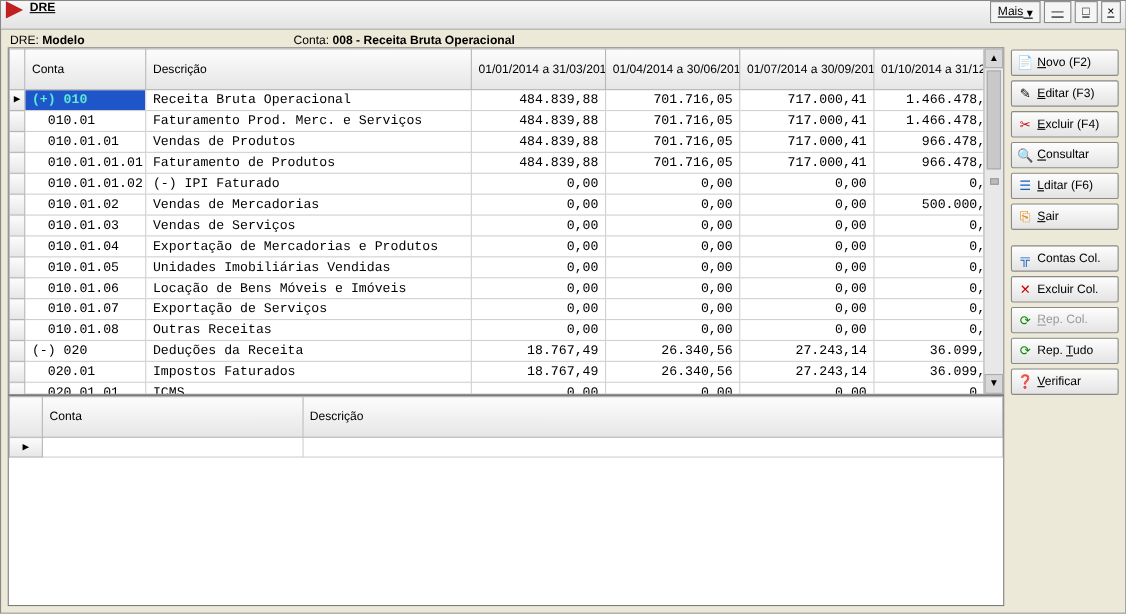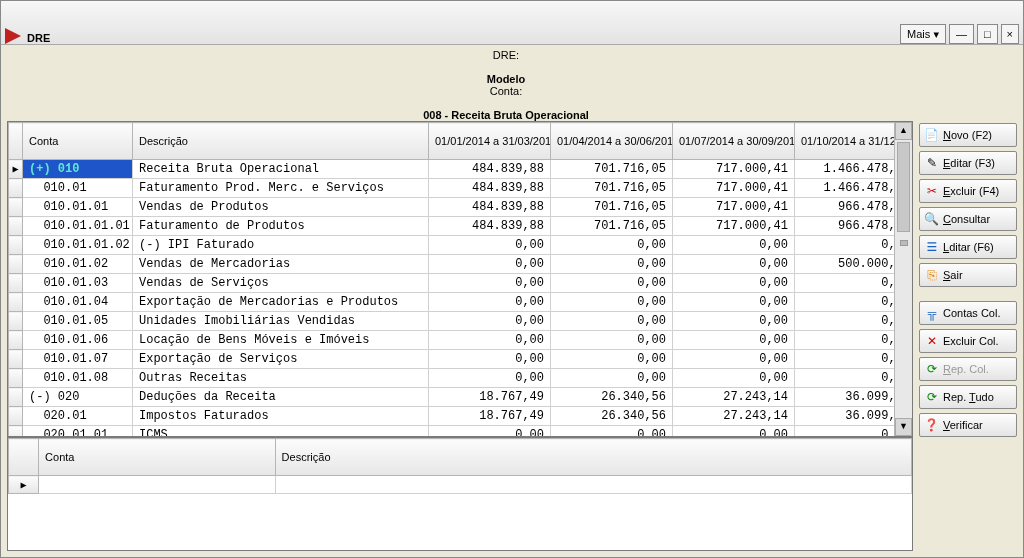--- a/index.html
+++ b/index.html
@@ -1,24 +1,24 @@
 <!DOCTYPE html>
 <html><head>
 <meta charset="utf-8">
 <style>
   * { box-sizing: border-box; margin: 0; padding: 0; }
   body { font-family: Tahoma, Arial, sans-serif; font-size: 11px; background: #fff; color: #000; }
   .window { width: 1024px; height: 558px; border: 1px solid #888; background: #ece9d8; display: flex; flex-direction: column; }
-  .titlebar { height: 44px; background: linear-gradient(#f7f7f7,#e3e3e3); display: flex; align-items: flex-end; padding: 0 4px; border-bottom: 1px solid #aaa; }
+  .titlebar { height: 26px; background: linear-gradient(#f7f7f7,#e3e3e3); display: flex; align-items: flex-start; padding: 0 4px; border-bottom: 1px solid #aaa; text-decoration: underline; }
   .titlebar .app-icon { width: 16px; height: 16px; background: #c02020; clip-path: polygon(0 0,100% 50%,0 100%); margin-right: 6px; }
   .titlebar .title { font-weight: bold; flex: 0 0 auto; }
   .titlebar .spacer { flex: 1; }
   .titlebar .btn { height: 20px; border: 1px solid #888; background: #f5f5f5; padding: 0 6px; margin-left: 3px; display: inline-flex; align-items: center; font-size: 11px; cursor: default; }
   .titlebar .btn.close { padding: 0 5px; }
-  .hdr-row { padding: 4px 20px 0 8px; display: flex; align-items: center; flex-direction: column; }
+  .hdr-row { padding: 4px 20px 0 8px; display: flex; align-items: center; }
   .hdr-row .lbl { font-size: 11px; }
   .hdr-row .bold { font-weight: bold; }
   .sub-row { padding: 2px 8px 4px 8px; font-size: 11px; }
   .main { flex: 1; display: flex; padding: 0 6px 6px 6px; gap: 6px; min-height: 0; }
   .left { flex: 1; display: flex; flex-direction: column; min-width: 0; }
   .gridwrap { flex: 0 0 auto; border: 1px solid #7a7a7a; background: #fff; display: flex; height: 316px; }
   .grid { flex: 1; overflow: hidden; position: relative; }
   table { border-collapse: collapse; width: 100%; table-layout: fixed; }
   th { background: linear-gradient(#fcfcfc,#e6e6e6); border: 1px solid #b5b5b5; font-weight: normal; text-align: left; padding: 3px 6px; font-size: 11px; height: 37px; white-space: nowrap; overflow: hidden; }
   td { border: 1px solid #d0d0d0; padding: 2px 6px; font-family: "Courier New", monospace; font-size: 12px; height: 18px; white-space: nowrap; overflow: hidden; }

